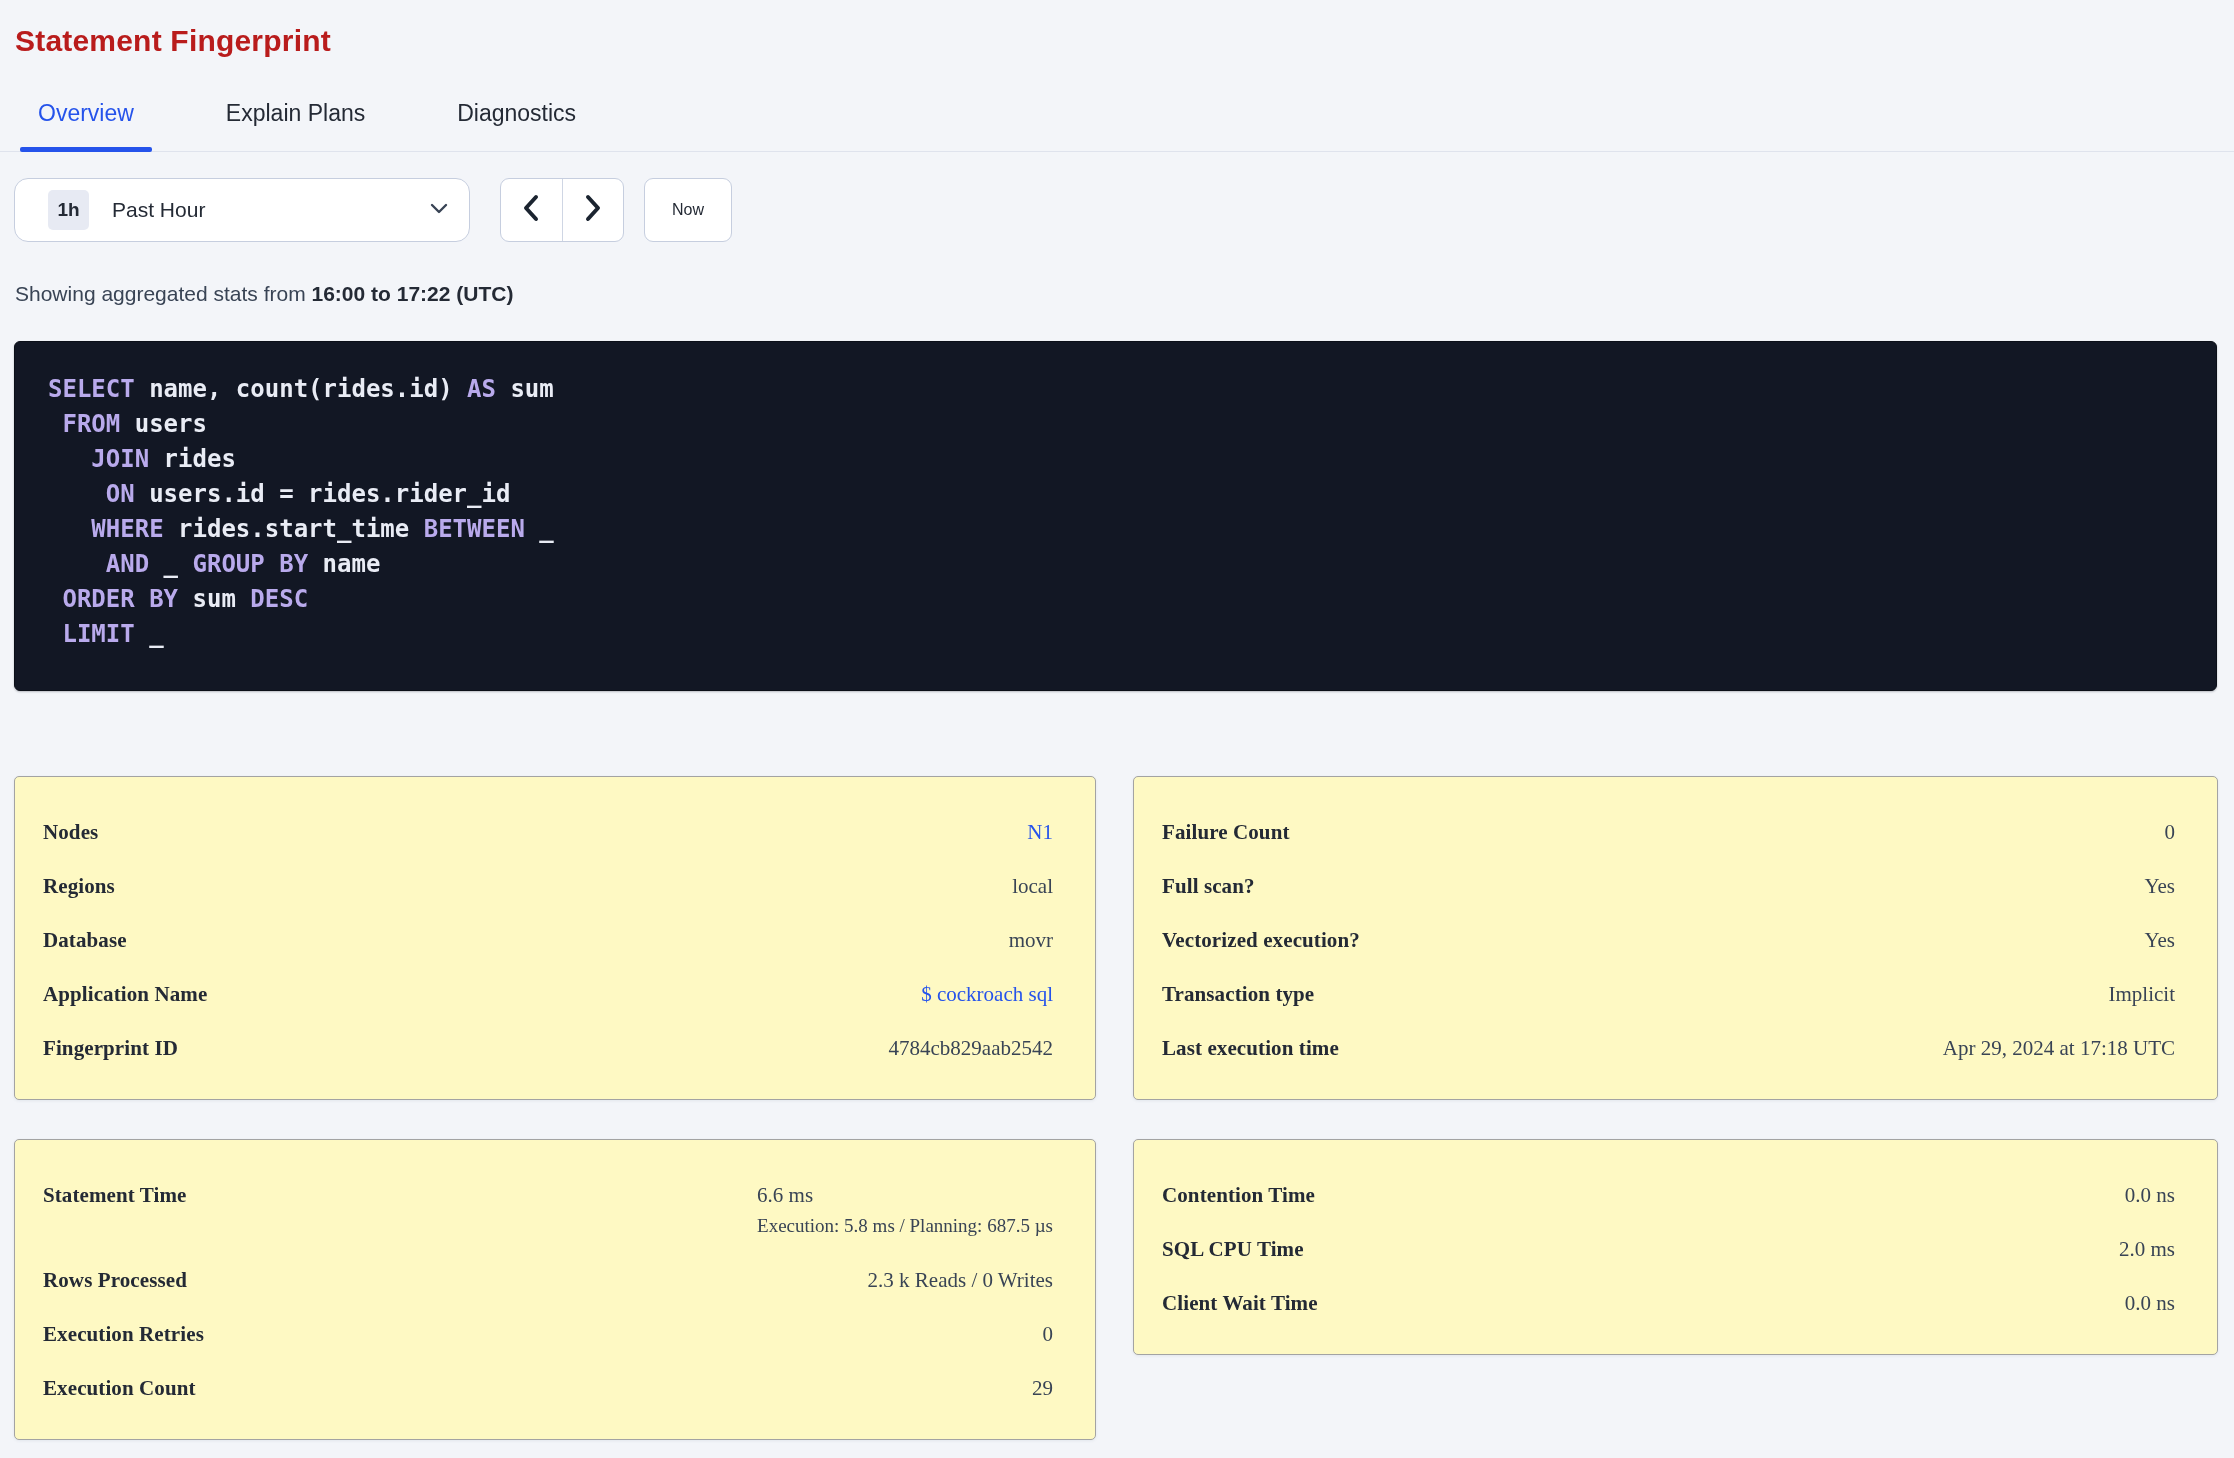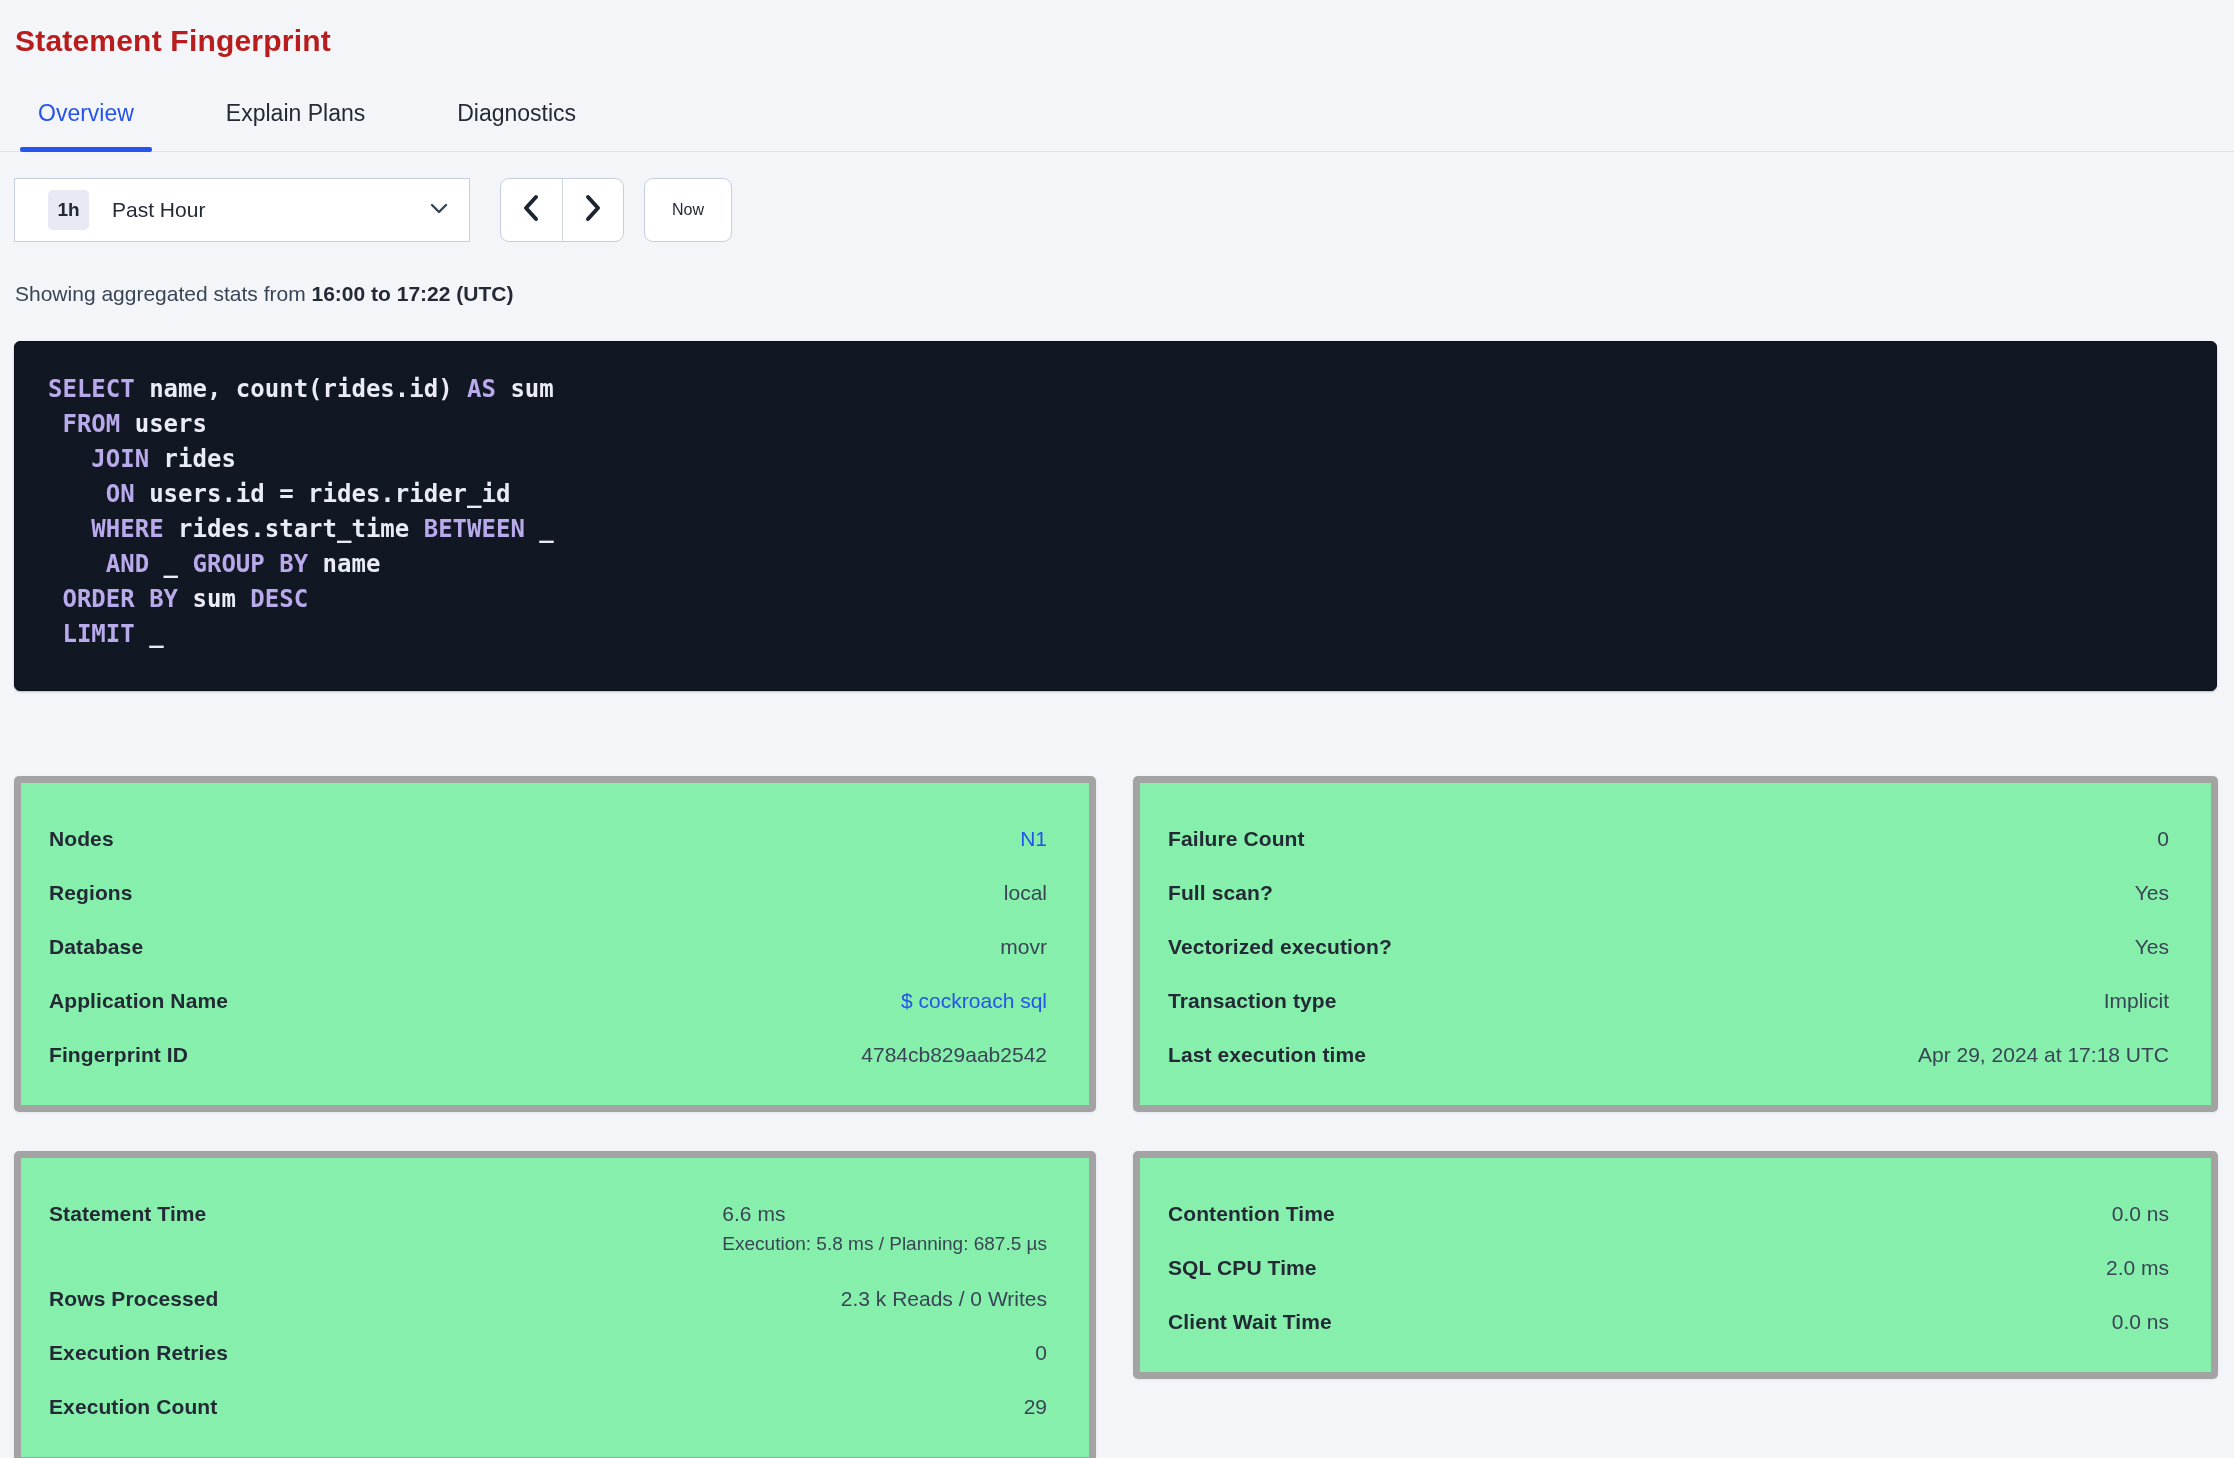--- a/index.html
+++ b/index.html
@@ -32,21 +32,21 @@
   .tab.active { color:#2553eb; }
   .tab.active::after {
     content:""; position:absolute; left:0; right:0; bottom:-1px;
     height:5px; background:#2553eb; border-radius:2px;
   }
 
   
   .controls { margin:26px 16px 0 14px; display:flex; align-items:stretch; height:64px; }
   .time-dropdown {
     width:456px; height:64px; background:#fff;
-    border:1px solid #c6cedf; border-radius:0;
+    border:1px solid #c6cedf; border-radius:14px;
     display:flex; align-items:center; position:relative; cursor:pointer;
   }
   .range-badge {
     margin-left:33px; width:41px; height:40px;
     background:#e7eaf3; border-radius:5px;
     display:flex; align-items:center; justify-content:center;
     font-size:19px; font-weight:700; color:#242a35;
   }
   .range-label { margin-left:23px; font-size:21px; color:#242a35; }
   .dd-chevron { position:absolute; right:20px; top:23px; }
@@ -88,23 +88,24 @@
   }
   .sql-line .kw { color:#b9aaec; }
 
   
   .cards-grid {
     margin:85px 16px 0 14px;
     display:grid; grid-template-columns:1082px 1085px;
     column-gap:37px; row-gap:39px; align-items:start;
   }
   .card {
-    background:#86efac; border:7px solid #a3a3a3; border-radius:5px;
+    background:#fef9c3; border:1px solid #a3a3a3; border-radius:5px;
     padding:45px 42px 40px 28px;
     box-shadow:0 1px 3px rgba(67,90,111,.09);
+    font-family:Liberation Serif, serif;
   }
   .card-row {
     display:flex; justify-content:space-between; align-items:baseline;
     margin-bottom:33px; font-size:21px; line-height:21px;
   }
   .card-row:last-child { margin-bottom:0; }
   .card-label { font-weight:700; color:#242a35; letter-spacing:.1px; }
   .card-value { color:#394455; text-align:left; }
   .card-value a { color:#2553eb; text-decoration:none; cursor:pointer; }
   .card-subvalue { font-size:19px; color:#394455; margin-top:9px; line-height:22px; }

